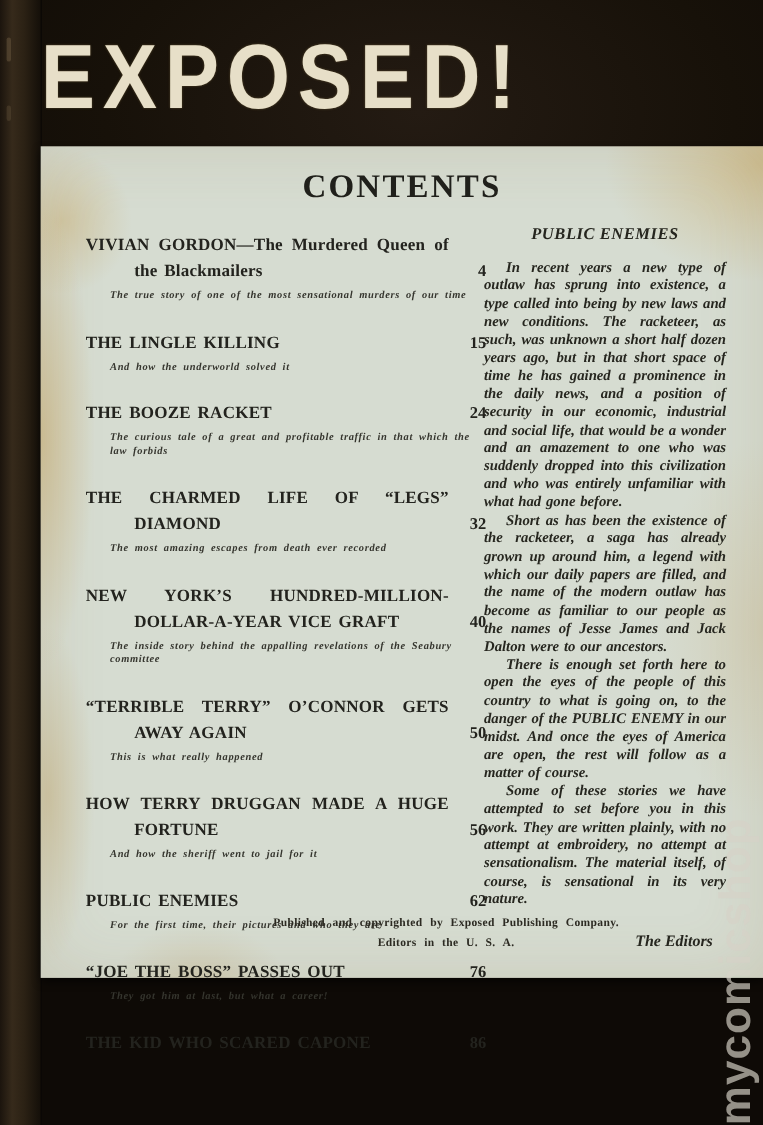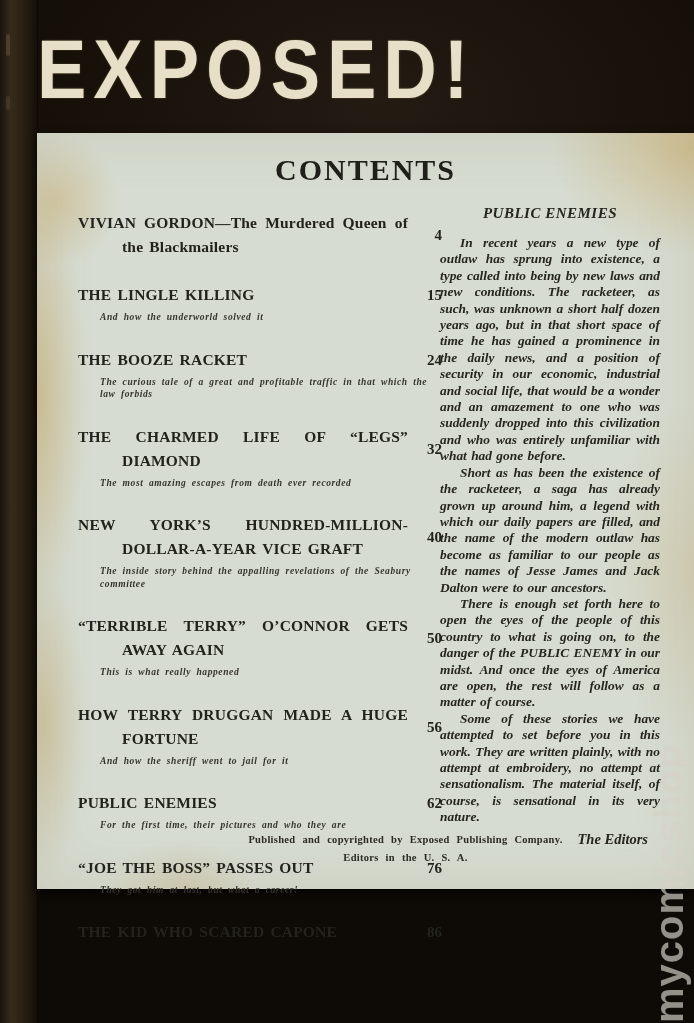--- a/index.html
+++ b/index.html
@@ -43,21 +43,21 @@
       radial-gradient(ellipse 110px 70px at 22% 100%, rgba(185,150,85,.22), rgba(185,150,85,0) 70%);
     box-shadow:inset 0 0 60px rgba(140,115,60,.16), 0 4px 8px rgba(0,0,0,.65);
     color:#24241f;
   }
   .contents-heading{
     margin-top:20px;text-align:center;
     font-size:30px;font-weight:bold;letter-spacing:2px;color:#20201b;
   }
   .toc{position:absolute;left:41px;top:78px;width:364px;}
   .toc-item{margin-bottom:24px;}
-  .toc-row{display:flex;align-items:center;}
+  .toc-row{display:flex;align-items:flex-end;}
   .toc-title{
     flex:1;font-weight:bold;font-size:15.5px;line-height:24px;
     text-align:justify;padding-left:44px;text-indent:-44px;
     word-spacing:2px;letter-spacing:.2px;color:#23231e;
   }
   .toc-page{
     width:34px;text-align:right;font-weight:bold;font-size:15px;
     line-height:24px;color:#23231e;
   }
   .toc-sub{
@@ -69,21 +69,21 @@
   .editorial-heading{
     text-align:center;font-style:italic;font-weight:bold;
     font-size:15px;letter-spacing:.5px;margin-bottom:13px;
   }
   .editorial-para{
     margin:0;font-style:italic;font-weight:bold;
     font-size:13.4px;line-height:16.4px;text-align:justify;
     text-indent:20px;word-spacing:1px;
   }
   .signature{
-    margin-top:5px;text-align:right;padding-right:12px;
+    margin-top:22px;text-align:right;padding-right:12px;
     font-style:italic;font-weight:bold;font-size:14.5px;
   }
   .footer{
     position:absolute;left:80px;right:0;bottom:26px;text-align:center;
     font-size:10.5px;color:#2c2a22;word-spacing:4px;letter-spacing:.3px;font-weight:bold;
   }
   .footer-line2{margin-top:7px;}
   .watermark{
     position:absolute;left:646px;top:1023px;
     transform-origin:0 0;transform:rotate(-90deg);
@@ -108,20 +108,21 @@
   <div class="page">
     <div class="contents-heading">CONTENTS</div>
 
     <div class="toc">
 
         <div class="toc-item">
           <div class="toc-row">
             <div class="toc-title">VIVIAN GORDON—The Murdered Queen of the Blackmailers</div>
             <div class="toc-page">4</div>
           </div>
+          <div class="toc-sub">The true story of one of the most sensational murders of our time</div>
         </div>
 
         <div class="toc-item">
           <div class="toc-row">
             <div class="toc-title">THE LINGLE KILLING</div>
             <div class="toc-page">15</div>
           </div>
           <div class="toc-sub">And how the underworld solved it</div>
         </div>
 

